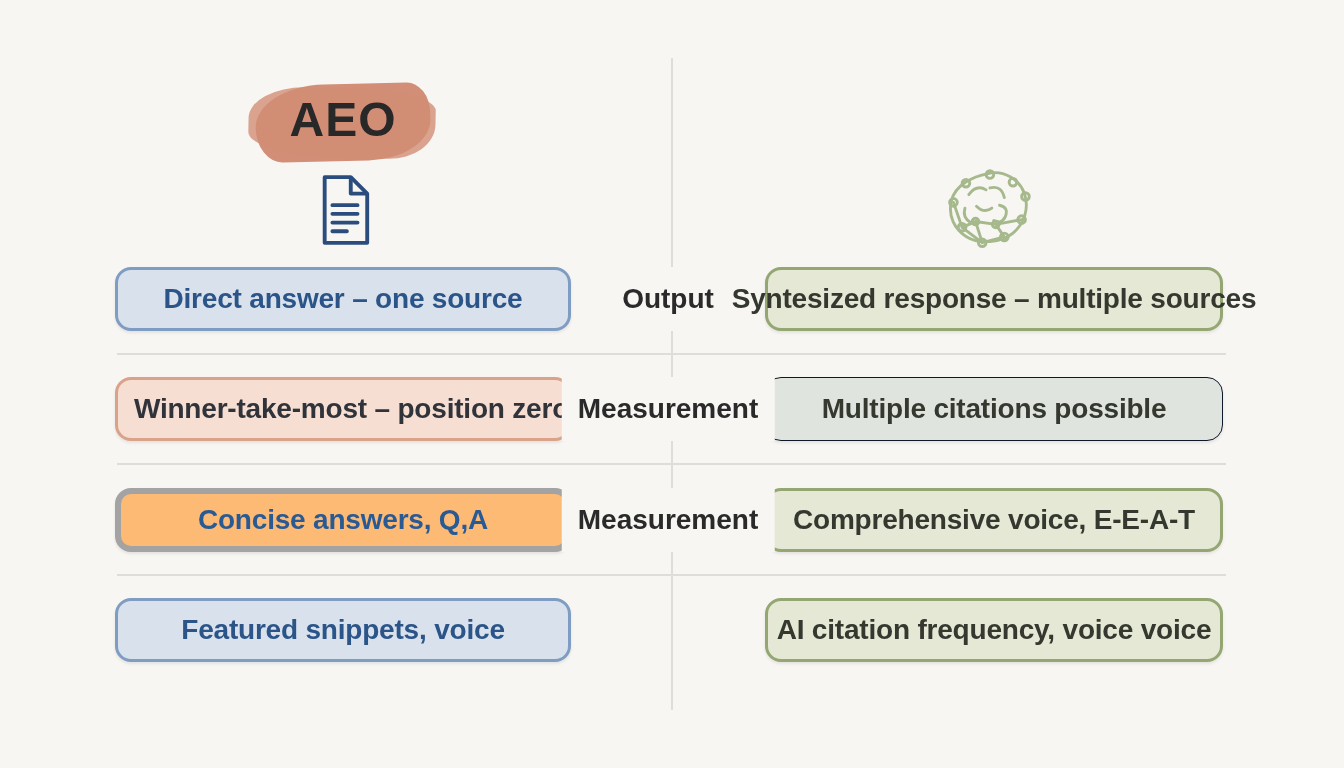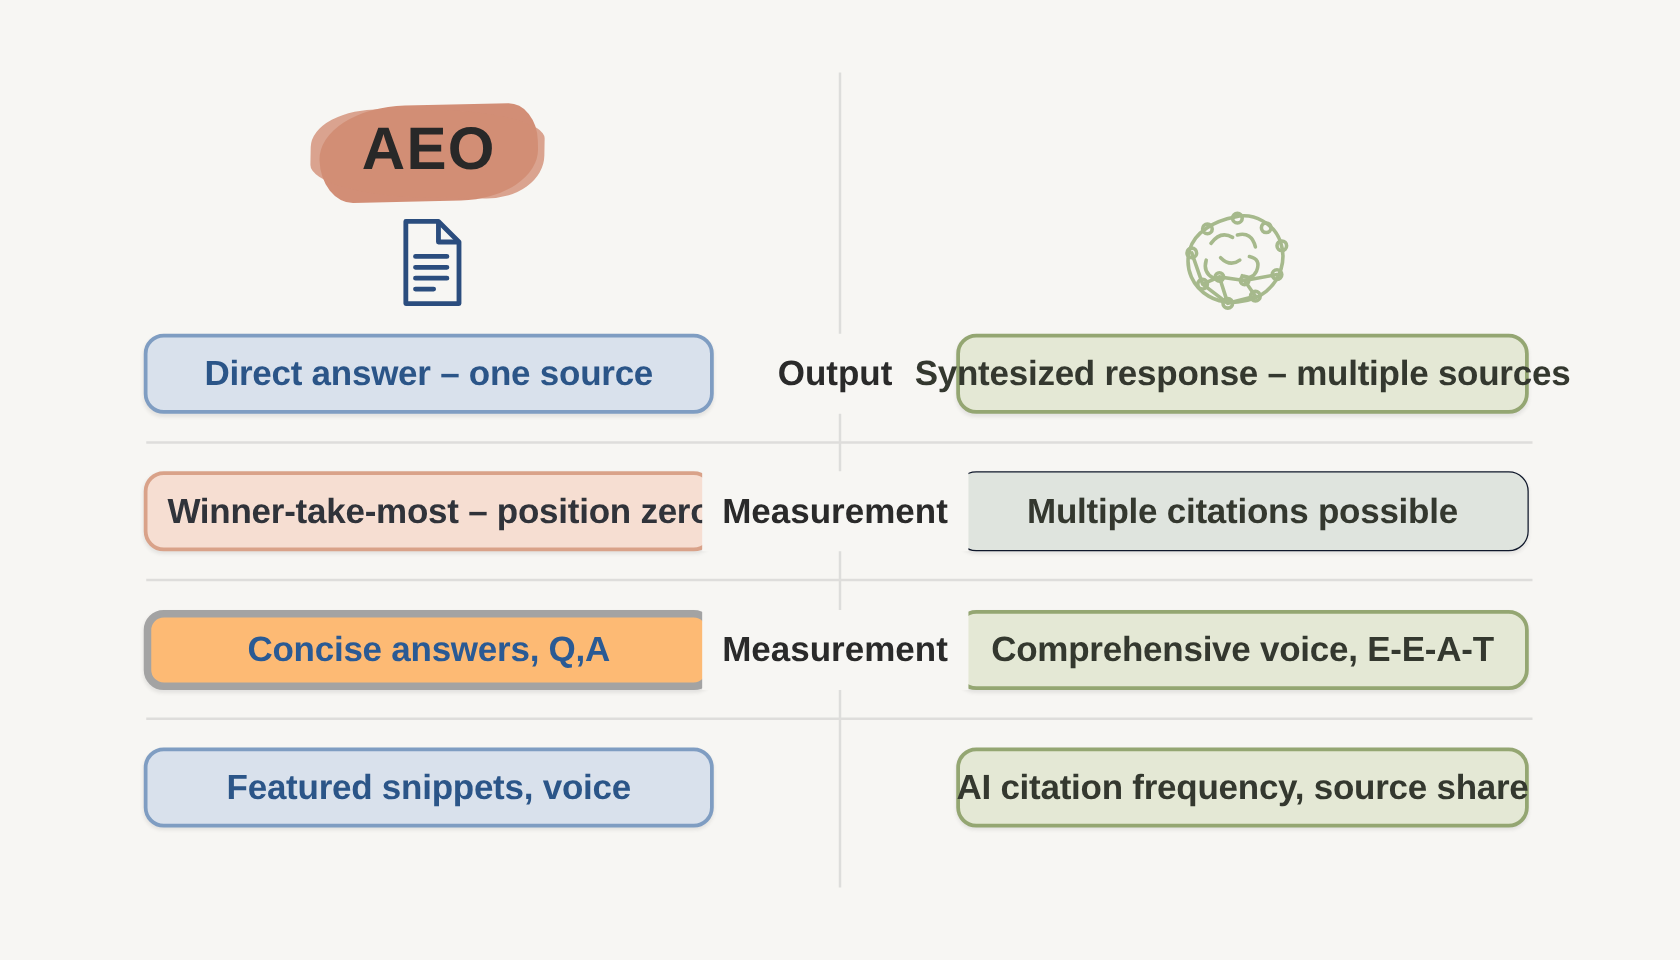--- a/index.html
+++ b/index.html
@@ -185,16 +185,16 @@
   </div>
   <div class="row-label row-2">Measurement</div>
   <div class="box box-right row-2 style-green">
     <span>Comprehensive voice, E-E-A-T</span>
   </div>
 
   <div class="box box-left row-3 style-blue">
     <span>Featured snippets, voice</span>
   </div>
   <div class="box box-right row-3 style-green">
-    <span>AI citation frequency, source share</span>
+    <span>AI citation frequency, voice voice</span>
   </div>
 
 </div>
 
 </body></html>

